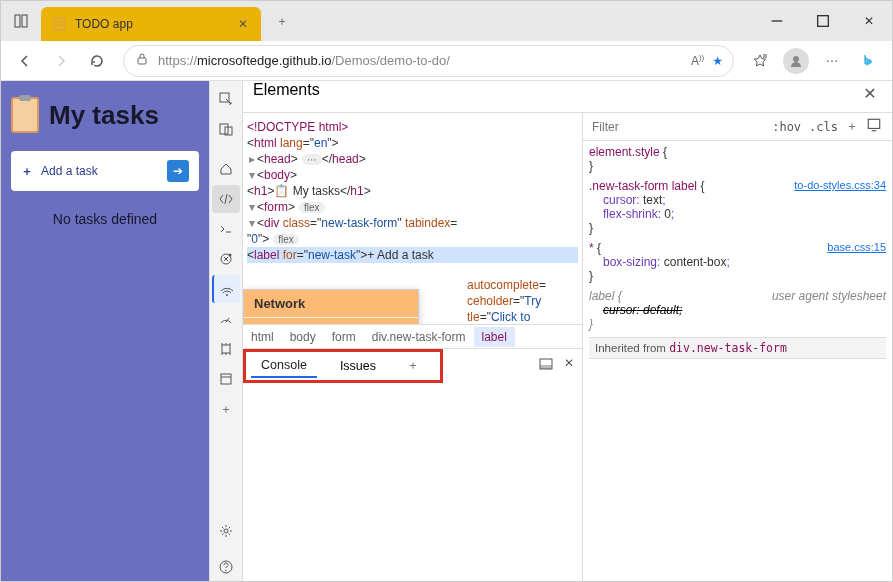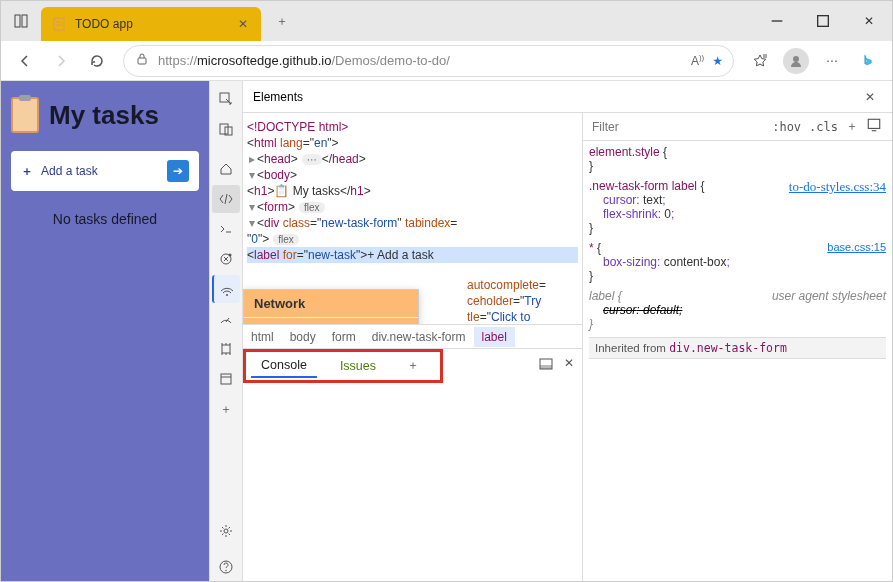--- a/index.html
+++ b/index.html
@@ -43,21 +43,21 @@
 
 
 .activitybar { width:34px; background:#f3f3f3; border-left:1px solid #ddd; border-right:1px solid #ddd; display:flex; flex-direction:column; align-items:center; padding-top:4px; gap:2px; }
 .activitybar .ab { width:28px; height:28px; display:flex; align-items:center; justify-content:center; color:#555; border-radius:3px; }
 .activitybar .ab.active-elements { background:#dcdcdc; }
 .activitybar .ab.selected-net { border-left:2px solid #2563eb; background:#e6eefc; }
 .activitybar .more { margin-top:auto; margin-bottom:6px; }
 
 
 .devtools { flex:1; display:flex; flex-direction:column; position:relative; background:#fff; }
-.dt-header { height:32px; border-bottom:1px solid #ddd; display:flex; align-items:center; padding:0 10px; font-size:12px; }
+.dt-header { height:32px; border-bottom:1px solid #ddd; display:flex; padding:0 10px; font-size:16px; }
 .dt-header .closex { margin-left:auto; width:24px; height:24px; display:flex; align-items:center; justify-content:center; color:#555;}
 .dt-body { flex:1; display:flex; overflow:hidden;justify-content:flex-end; }
 
 
 .domtree { flex:1; font-family: Consolas, monospace; font-size:12px; padding:6px 4px; color:#333; position:relative; overflow:hidden; }
 .domtree .line { white-space:nowrap; padding:1px 0;}
 .tag { color:#8a1360; }
 .attr { color:#b24d13; }
 .val { color:#1a4fa3; }
 .textnode { color:#333; }
@@ -71,41 +71,41 @@
 .ctxmenu .hdr { padding:6px 10px; font-weight:600; font-size:13px; border-bottom:1px solid #eee; }
 .ctxmenu .item { padding:6px 10px; display:flex; align-items:center; gap:8px; font-size:12.5px; }
 
 
 .crumbs { height:24px; border-top:1px solid #ddd; display:flex; align-items:center; font-family:Consolas,monospace; font-size:12px; }
 .crumbs span { padding:3px 8px; color:#666; }
 .crumbs .sel { background:#e0eaff; color:#8a1360; }
 
 
 .drawer { height:34px; border-top:1px solid #ddd; display:flex; align-items:center; padding:0 8px; gap:13px; position:relative;}
-.drawer .dtab { padding:4px 10px; font-size:12.5px; color:#4d7c0f;}
+.drawer .dtab { padding:4px 10px; font-size:12.5px; color:#000000;}
 .drawer .dtab.active { color:#222; border-bottom:2px solid #2563eb;}
 .drawer .plusbtn { padding:4px 8px; color:#555;}
 .drawer-hl { position:absolute; left:0; top:0; width:200px; height:34px; border:3px solid #d93025; pointer-events:none; }
 .drawer .right-icons { margin-left:auto; display:flex; gap:10px; color:#555;}
 
 
 .stylespane { width:310px; border-left:1px solid #ddd; display:flex; flex-direction:column; font-family:Consolas,monospace; font-size:12px; }
 .sp-tabs { height:32px; display:flex; align-items:center; border-bottom:1px solid #ddd; font-family:"Segoe UI"; }
 .sp-tabs .t { padding:6px 12px; font-size:12.5px; color:#666; }
 .sp-tabs .t.active { color:#222; border-bottom:2px solid #2563eb;}
 .sp-tabs .chev { margin-left:auto; padding:0 10px; color:#666;}
 .sp-filter { height:28px; border-bottom:1px solid #ddd; display:flex; align-items:center; padding:0 6px; font-family:"Segoe UI"; }
 .sp-filter input { border:none; outline:none; flex:1; font-size:12px; padding:3px;}
 .sp-filter .fbtn { padding:2px 4px; color:#555; font-family:Consolas,monospace;}
 .sp-rules { padding:4px 6px; color:#333; }
 .sp-rules .rule { margin-bottom:6px;}
 .sel-css { color:#8a1360;}
 .prop { color:#673ab7; padding-left:14px;}
 .propv { color:#333;}
-.src { float:right; color:#1a73e8; text-decoration:underline; font-size:13px;font-family:Liberation Serif, serif;}
+.src { float:right; color:#1a73e8; text-decoration:underline; font-size:11px;}
 .base-src { float:right; color:#1a73e8; text-decoration:underline; font-size:11px;}
 .ua { color:#888; font-style:italic;}
 .inh-hdr { background:#f3f3f3; padding:3px 6px; border-top:1px solid #ddd; border-bottom:1px solid #ddd; font-family:"Segoe UI"; font-size:11.5px; color:#555; margin-top:6px;}
 .inh-hdr .sel-css { color:#8a1360; font-family:Consolas,monospace;}
 .strike { text-decoration:line-through; color:#000000;}
 
 svg { width:16px; height:16px; }
 </style>
 </head>
 <body>

